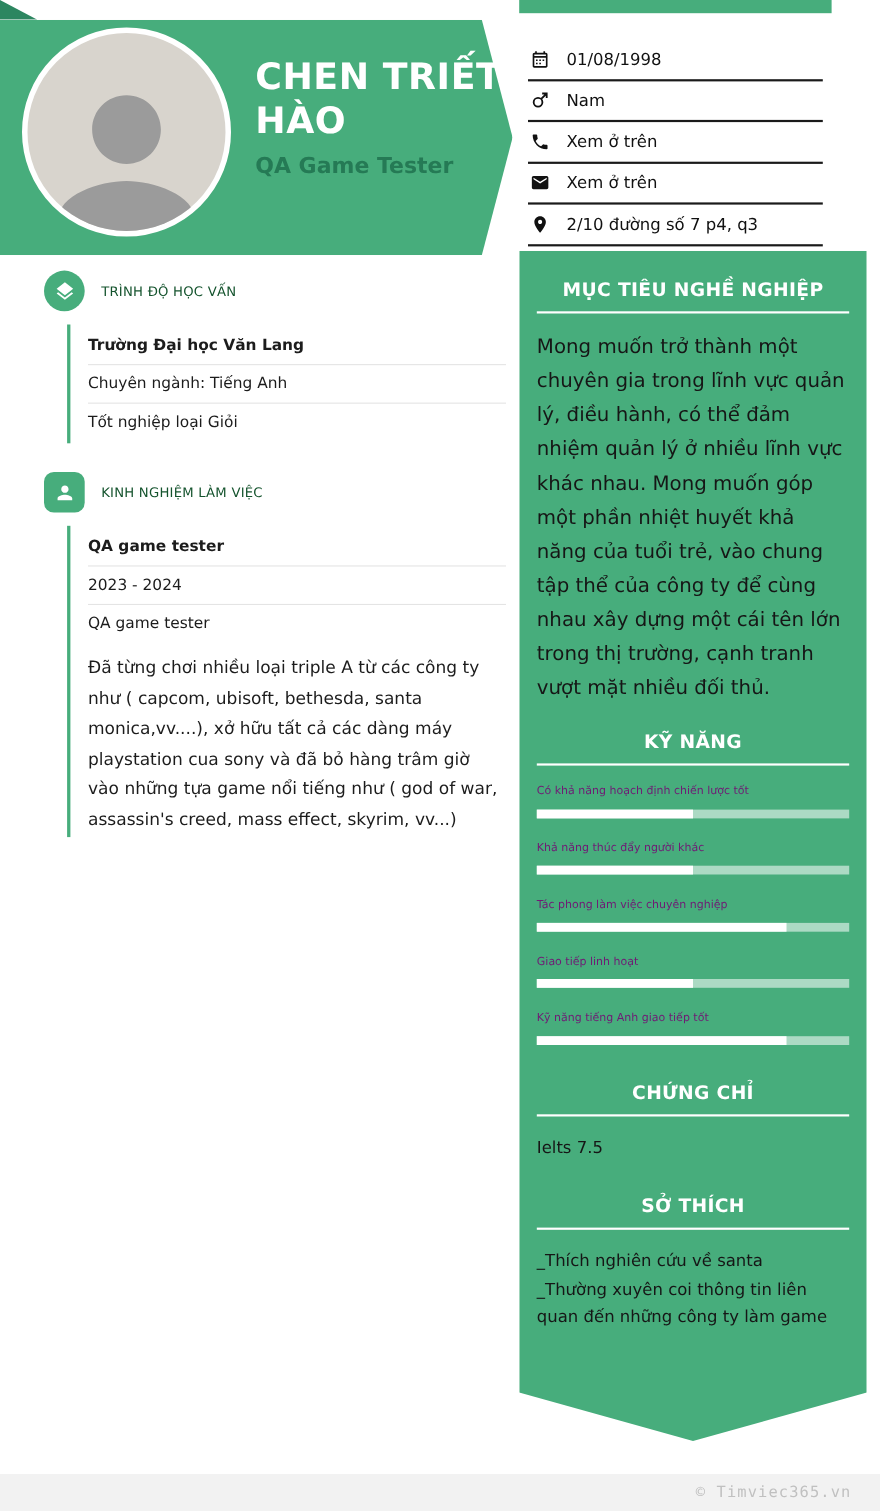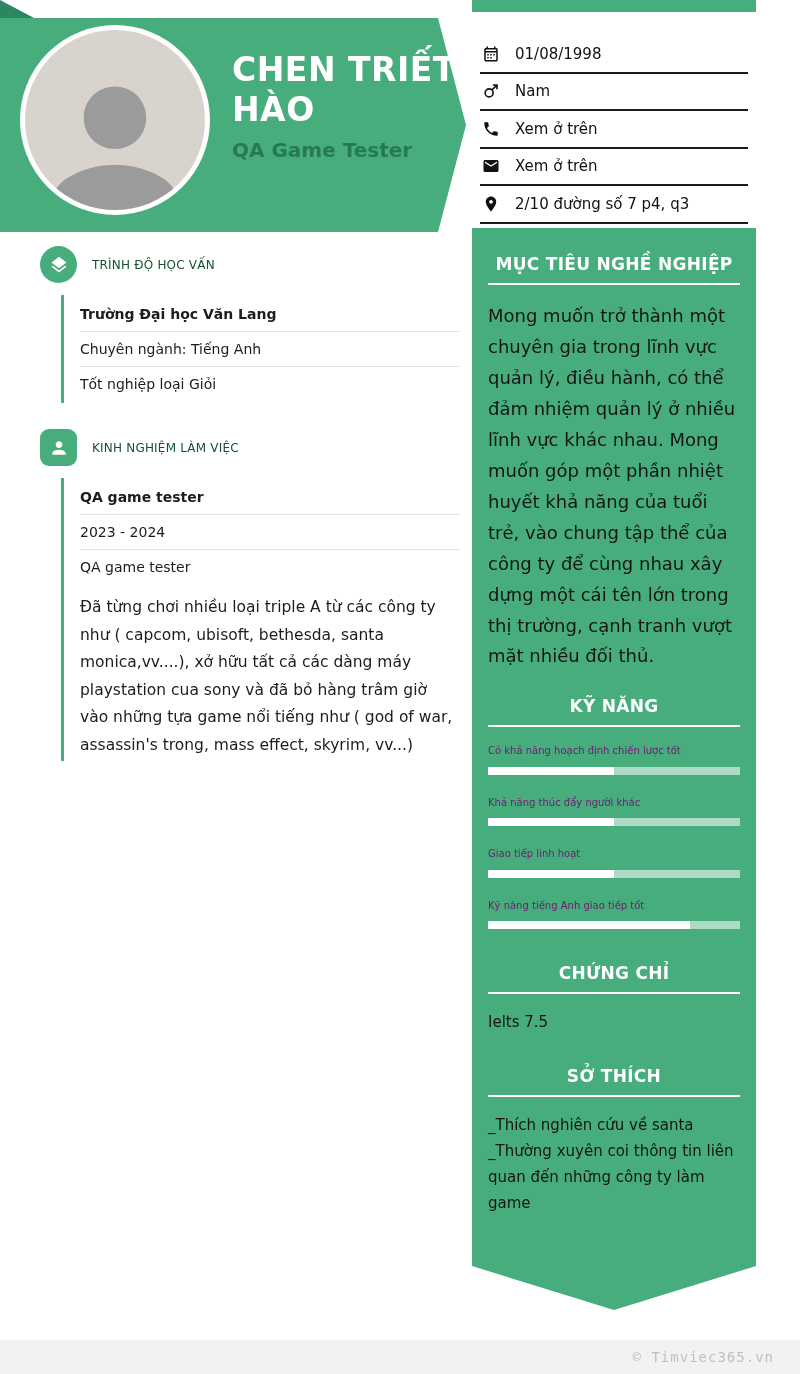--- a/index.html
+++ b/index.html
@@ -55,21 +55,21 @@
   .block {
     margin:12px 0 26px 21px; border-left:3px solid #47ad7c; padding:2px 0 2px 16px;
   }
   .row-item { padding:9px 0; font-size:14px; border-bottom:1px solid #e4e4e4; }
   .row-item.last { border-bottom:none; }
   .row-item.bold { font-weight:bold; }
   .desc { padding-top:10px; font-size:15.5px; line-height:1.78; }
 
   
   .right-panel {
-    position:absolute; top:228px; left:472px; width:284px; height:1082px;
+    position:absolute; top:228px; left:472px; width:316px; height:1082px;
     background:#47ad7c;
     clip-path:polygon(0 0, 100% 0, 100% 1038px, 50% 100%, 0 1038px);
   }
   .panel-inner { padding:26px 16px 0; }
   .p-section { margin-bottom:24px; }
   .p-head {
     margin:0 0 9px; color:#ffffff; text-align:center;
     font-size:17px; font-weight:bold; letter-spacing:.3px;
   }
   .p-rule { border-bottom:2px solid #ffffff; margin-bottom:16px; }
@@ -181,21 +181,21 @@
         <svg viewBox="0 0 24 24" width="20" height="20">
             <path fill="currentColor" d="M12 12c2.21 0 4-1.79 4-4s-1.79-4-4-4-4 1.79-4 4 1.79 4 4 4zm0 2c-2.67 0-8 1.34-8 4v2h16v-2c0-2.66-5.33-4-8-4z"></path>
           </svg>
       </span>
       <span class="section-title">KINH NGHIỆM LÀM VIỆC</span>
     </div>
     <div class="block">
       <div class="row-item bold">QA game tester</div>
       <div class="row-item">2023 - 2024</div>
       <div class="row-item last">QA game tester</div>
-      <div class="desc">Đã từng chơi nhiều loại triple A từ các công ty như ( capcom, ubisoft, bethesda, santa monica,vv....), xở hữu tất cả các dàng máy playstation cua sony và đã bỏ hàng trâm giờ vào những tựa game nổi tiếng như ( god of war, assassin's trong, mass effect, skyrim, vv...)</div>
+      <div class="desc">Đã từng chơi nhiều loại triple A từ các công ty như ( capcom, ubisoft, bethesda, santa monica,vv....), xở hữu tất cả các dàng máy playstation cua sony và đã bỏ hàng trâm giờ vào những tựa game nổi tiếng như ( god of war, assassin's creed, mass effect, skyrim, vv...)</div>
     </div>
 
   </div>
 
   <div class="right-panel">
     <div class="panel-inner">
 
       <div class="p-section">
         <h3 class="p-head">MỤC TIÊU NGHỀ NGHIỆP</h3>
         <div class="p-rule"></div>
@@ -212,20 +212,26 @@
               <div class="bar-fill" style="width: 50%;"></div>
             </div>
         </div>
         <div class="skill">
           <div class="skill-label">Khả năng thúc đẩy người khác</div>
           <div class="bar">
               <div class="bar-fill" style="width: 50%;"></div>
             </div>
         </div>
         <div class="skill">
+          <div class="skill-label">Tác phong làm việc chuyên nghiệp</div>
+          <div class="bar">
+              <div class="bar-fill" style="width: 80%;"></div>
+            </div>
+        </div>
+        <div class="skill">
           <div class="skill-label">Giao tiếp linh hoạt</div>
           <div class="bar">
               <div class="bar-fill" style="width: 50%;"></div>
             </div>
         </div>
         <div class="skill">
           <div class="skill-label">Kỹ năng tiếng Anh giao tiếp tốt</div>
           <div class="bar">
               <div class="bar-fill" style="width: 80%;"></div>
             </div>

